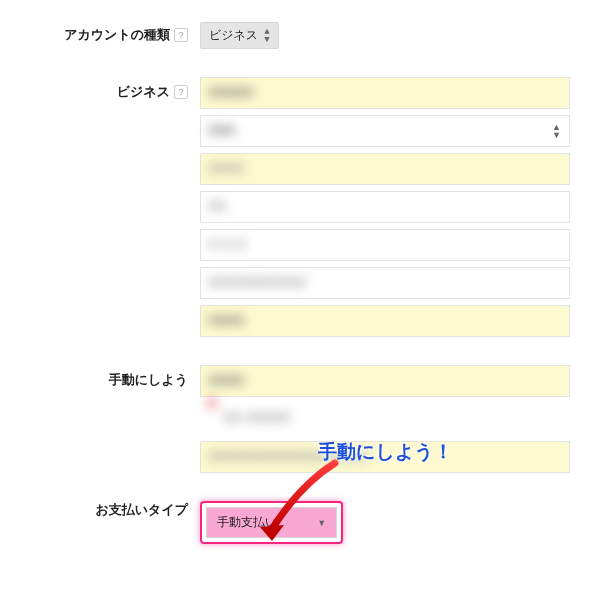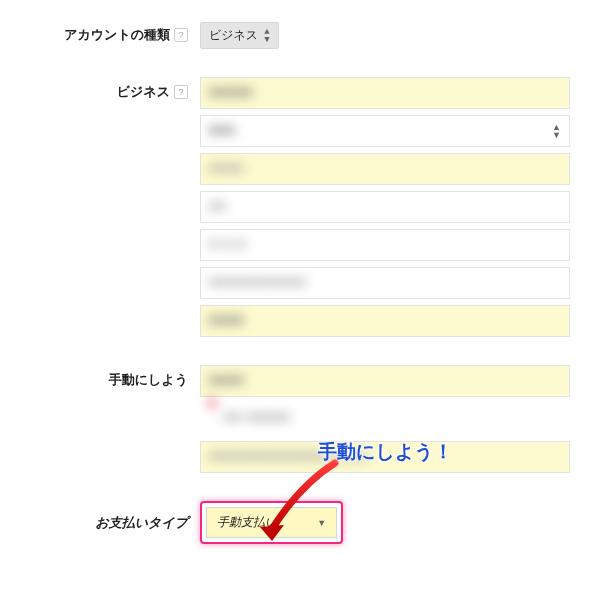--- a/index.html
+++ b/index.html
@@ -143,21 +143,21 @@
       border: 2px solid #f4267f;
       border-radius: 4px;
       box-shadow: 0 0 6px rgba(244, 38, 127, 0.5);
       padding: 4px;
       display: inline-block;
     }
     .payment-select {
       display: inline-flex;
       align-items: center;
       border: 1px solid #d6d6d6;
-      background: #fef9c3;
+      background: #f9a8d4;
       padding: 6px 10px;
       font-size: 12px;
       gap: 40px;
       cursor: pointer;
       min-width: 130px;
       justify-content: space-between;
     }
     .chev-down {
       font-size: 9px;
       color: #666;
@@ -247,21 +247,21 @@
     <div class="field-box req">
       <div class="blur">
           <div class="blur-content">■■■■■■■■■■■■■■■■■■</div>
         </div>
     </div>
   </div>
 </div>
 
 <div class="section-gap"></div>
 
-<div class="row" style="align-items:center;font-style:italic;">
+<div class="row" style="align-items:flex-start;">
   <div class="label-col" style="padding-top:0;">
     <span>お支払いタイプ</span>
   </div>
   <div>
     <div class="payment-box">
       <div class="payment-select">
         <span>手動支払い</span>
         <span class="chev-down">▼</span>
       </div>
     </div>

